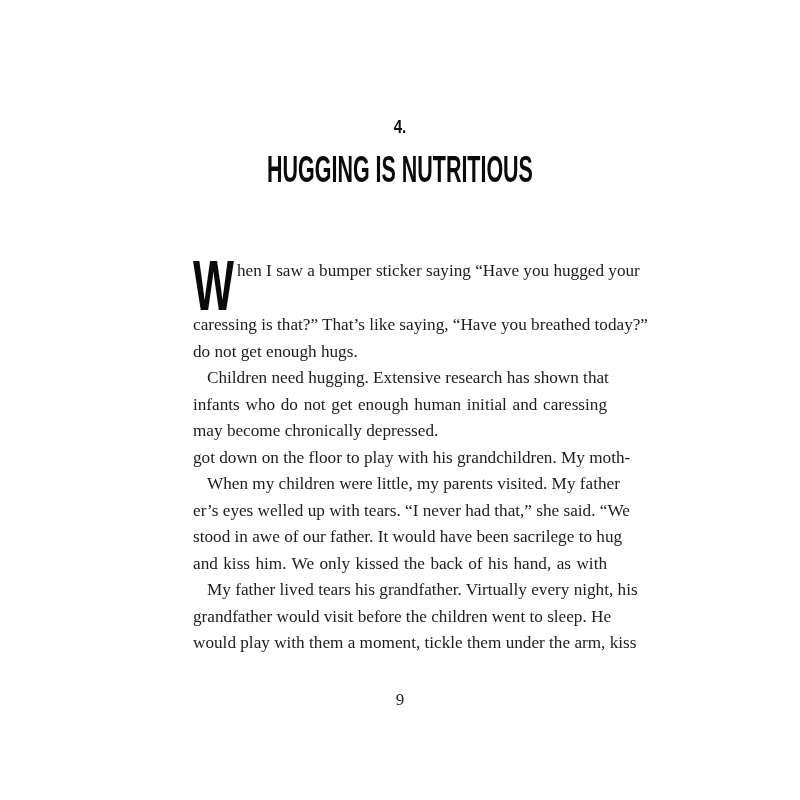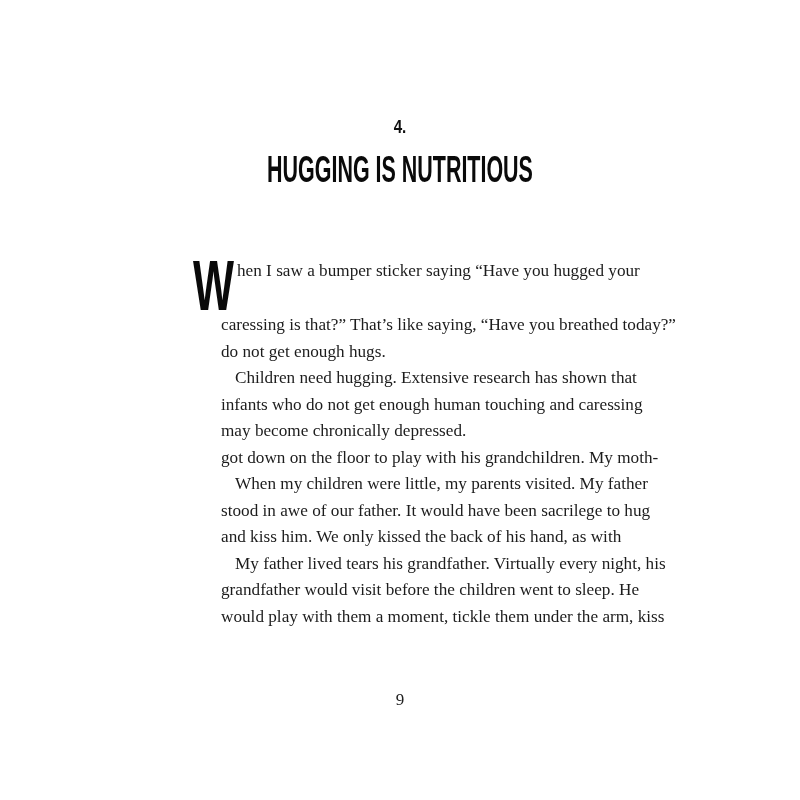--- a/index.html
+++ b/index.html
@@ -73,21 +73,20 @@
       transform: scaleX(0.62);
       transform-origin: left top;
       width: 40px;
       color: #0a0a0a;
     }
     .line {
       display: block;
       text-align: justify;
       text-align-last: justify;
       white-space: nowrap;
-      margin-left: 28px;
     }
     .line.last {
       text-align-last: left;
     }
     .line.ind {
       padding-left: 14px;
     }
     .page-number {
       position: absolute;
       top: 690px;
@@ -110,27 +109,28 @@
 
     <div class="para">
       <span class="drop-cap">W</span>
       <span class="line">hen I saw a bumper sticker saying “Have you hugged your</span>
       <span class="line" style="clear:left;">caressing is that?” That’s like saying, “Have you breathed today?”</span>
       <span class="line last">do not get enough hugs.</span>
     </div>
 
     <div class="para">
       <span class="line ind">Children need hugging. Extensive research has shown that</span>
-      <span class="line">infants who do not get enough human touching and caressing</span>
+      <span class="line">infants who do not get enough human initial and caressing</span>
       <span class="line last">may become chronically depressed.</span>
     </div>
 
     <div class="para">
       <span class="line">got down on the floor to play with his grandchildren. My moth-</span>
       <span class="line ind">When my children were little, my parents visited. My father</span>
+      <span class="line">er’s eyes welled up with tears. “I never had that,” she said. “We</span>
       <span class="line">stood in awe of our father. It would have been sacrilege to hug</span>
       <span class="line">and kiss him. We only kissed the back of his hand, as with</span>
     </div>
 
     <div class="para">
       <span class="line ind">My father lived tears his grandfather. Virtually every night, his</span>
       <span class="line">grandfather would visit before the children went to sleep. He</span>
       <span class="line">would play with them a moment, tickle them under the arm, kiss</span>
     </div>
 

